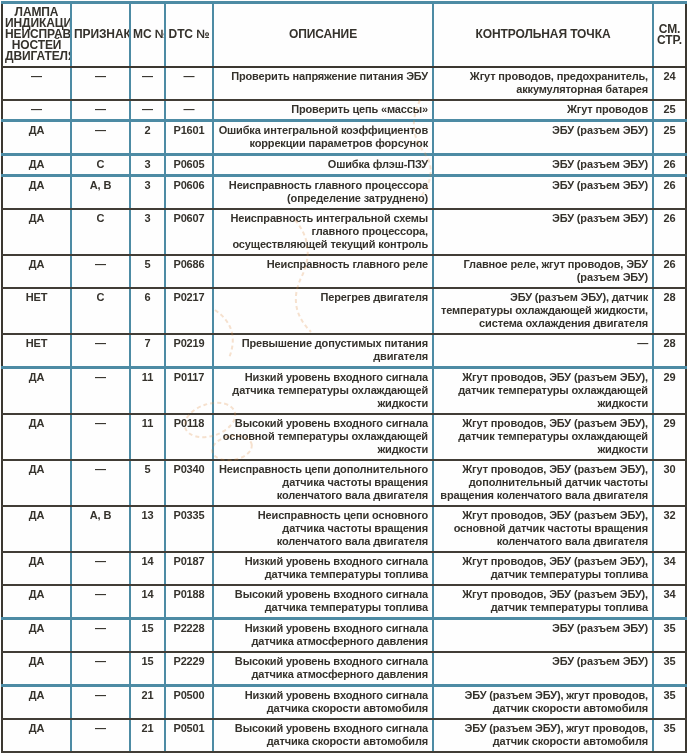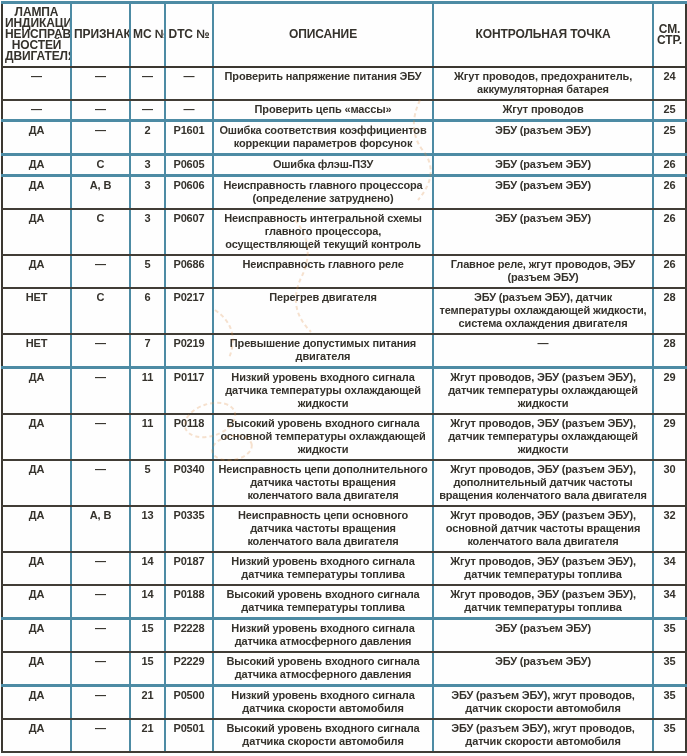--- a/index.html
+++ b/index.html
@@ -44,21 +44,21 @@
     border-bottom:2px solid #413d36;
     vertical-align:top;
     font-weight:700;
     font-size:11px;
     line-height:13px;
     padding:2px 4px 3px 4px;
     letter-spacing:-0.15px;
   }
   table.dtc tr.sep-teal td{border-bottom:3px solid #4d8ba4;}
   td.c-lamp, td.c-sign, td.c-ms, td.c-dtc, td.c-page{text-align:center;padding-left:1px;padding-right:1px;}
-  td.c-description, td.c-checkpoint{text-align:center;}
+  td.c-description, td.c-checkpoint{text-align:right;}
   .watermark{
     position:absolute;
     pointer-events:none;
     opacity:0.45;
   }
 </style>
 </head>
 <body>
 
 <div class="page">
@@ -101,21 +101,21 @@
           <td class="c-dtc">—</td>
           <td class="c-description">Проверить цепь «массы»</td>
           <td class="c-checkpoint">Жгут проводов</td>
           <td class="c-page">25</td>
         </tr>
         <tr class="sep-teal">
           <td class="c-lamp">ДА</td>
           <td class="c-sign">—</td>
           <td class="c-ms">2</td>
           <td class="c-dtc">P1601</td>
-          <td class="c-description">Ошибка соответствия коэффициентов коррекции параметров форсунок</td>
+          <td class="c-description">Ошибка интегральной коэффициентов коррекции параметров форсунок</td>
           <td class="c-checkpoint">ЭБУ (разъем ЭБУ)</td>
           <td class="c-page">25</td>
         </tr>
         <tr class="sep-teal">
           <td class="c-lamp">ДА</td>
           <td class="c-sign">С</td>
           <td class="c-ms">3</td>
           <td class="c-dtc">P0605</td>
           <td class="c-description">Ошибка флэш-ПЗУ</td>
           <td class="c-checkpoint">ЭБУ (разъем ЭБУ)</td>

